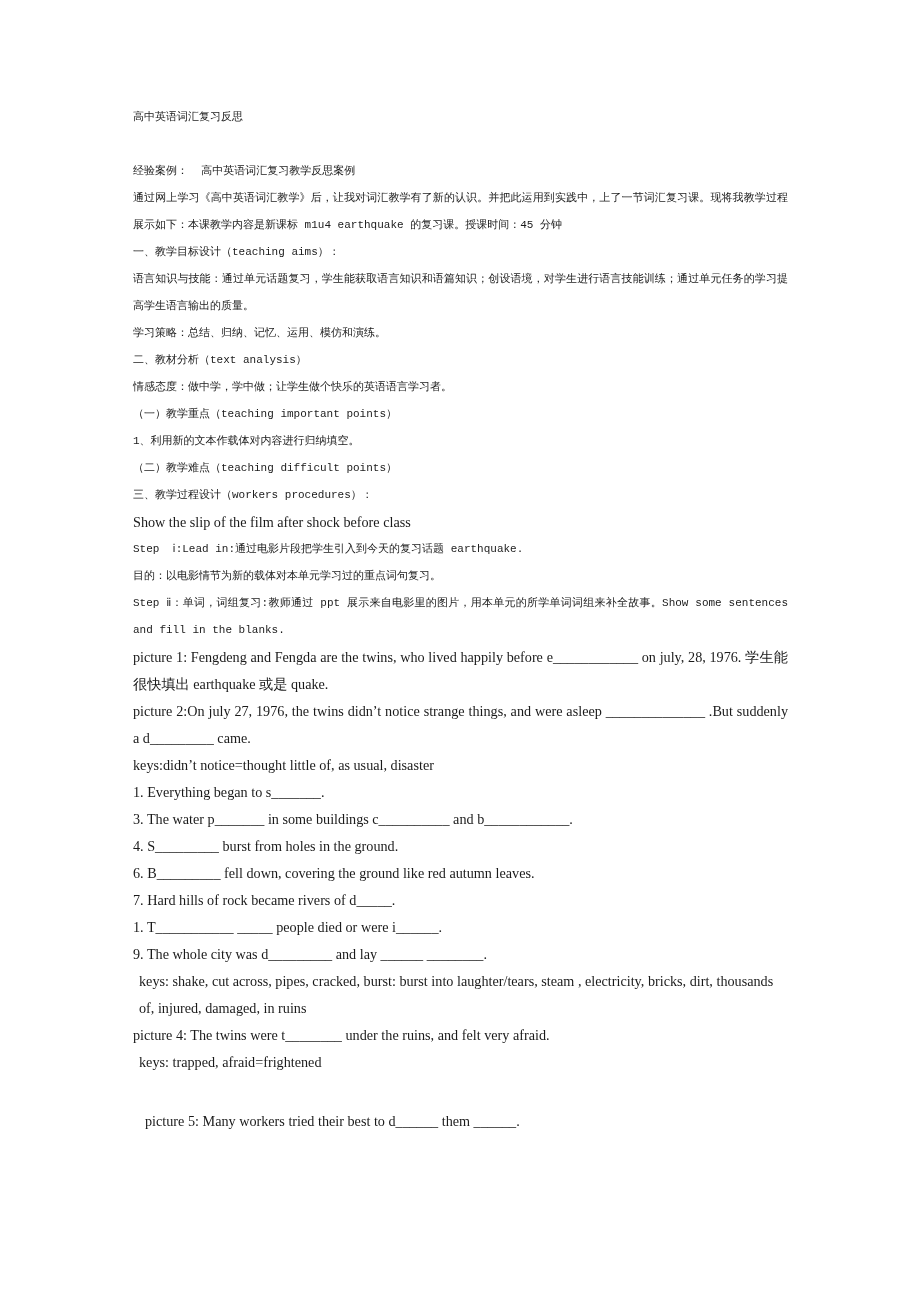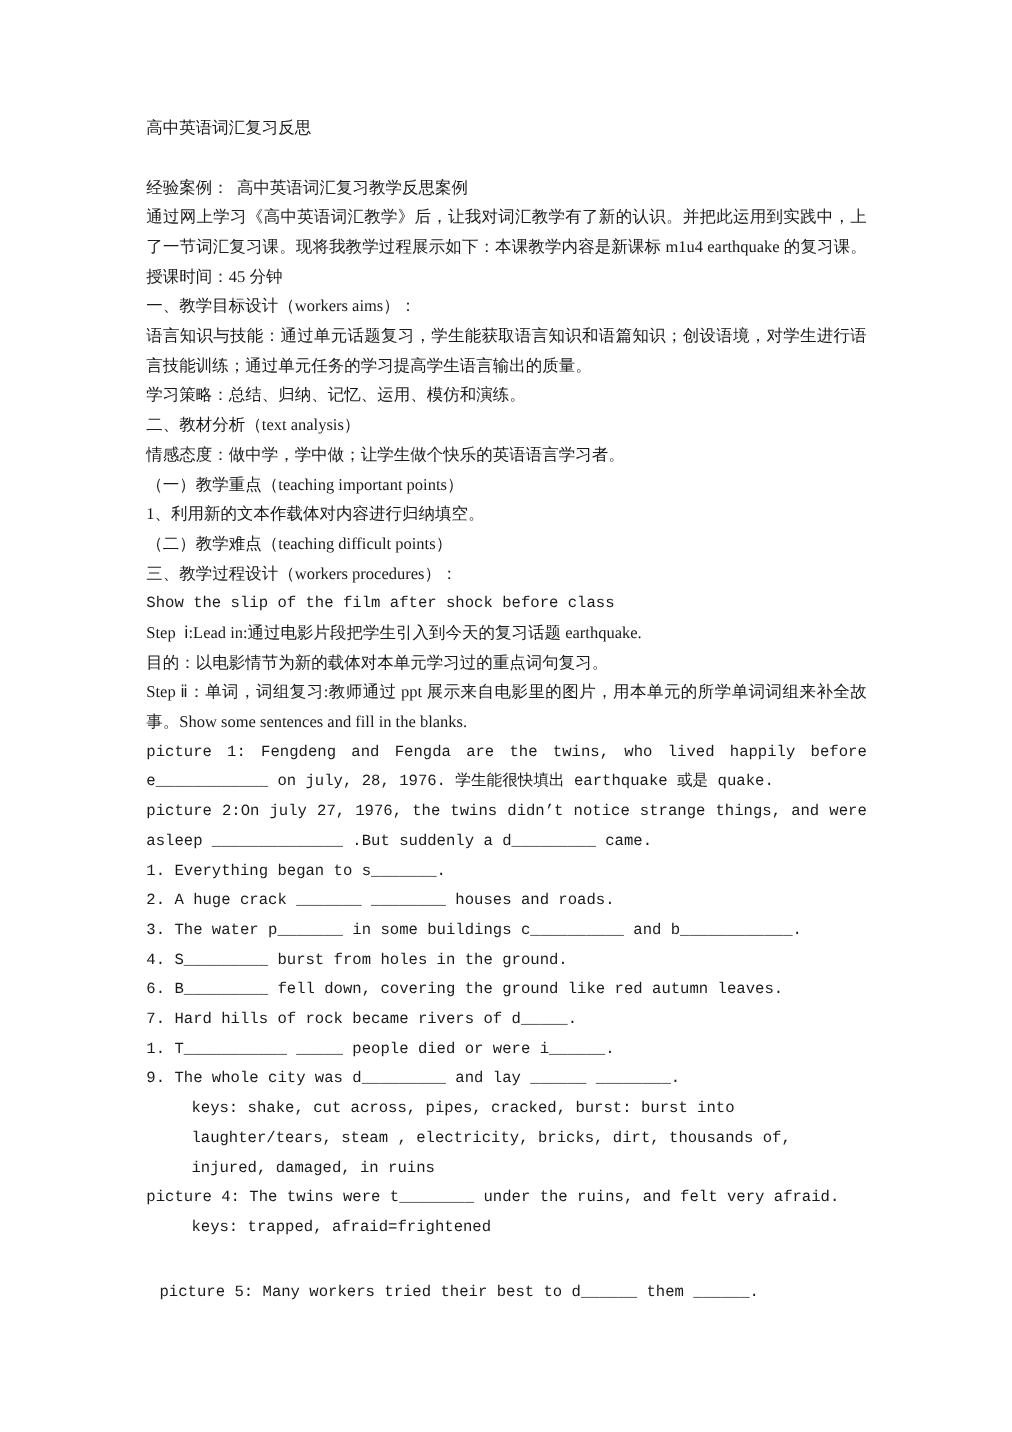--- a/index.html
+++ b/index.html
@@ -28,65 +28,65 @@
   }
   .ln {
     font-size: 14.4px;
     line-height: 27px;
     white-space: pre-wrap;
     word-break: break-word;
     margin: 0;
   }
   
   .cjk {
-    font-family: Liberation Serif, serif;
-    font-size: 15px;
+    font-family: Liberation Mono, monospace;
+    font-size: 11px;
     line-height: 27px;
   }
   .en {
-    font-family: Liberation Mono, monospace;
+    font-family: Liberation Serif, serif;
     font-size: 14.2px;
     line-height: 27px;
   }
   .justify {
     text-align: justify;
     text-align-last: left;
   }
   .gap {
     height: 27px;
   }
-  .indent1 { padding-left: 6px; margin-left: 35px; }
+  .indent1 { padding-left: 6px; }
   .indent2 { padding-left: 12px; margin-top: 32px; }
 </style>
 </head>
 <body>
 
 <div class="page">
   <div class="doc-body" id="doc-body">
       <p class="ln cjk">高中英语词汇复习反思</p>
       <div class="gap"></div>
       <p class="ln cjk">经验案例：  高中英语词汇复习教学反思案例</p>
       <p class="ln cjk justify">通过网上学习《高中英语词汇教学》后，让我对词汇教学有了新的认识。并把此运用到实践中，上了一节词汇复习课。现将我教学过程展示如下：本课教学内容是新课标 m1u4 earthquake 的复习课。授课时间：45 分钟</p>
-      <p class="ln cjk">一、教学目标设计（workers aims）：</p>
+      <p class="ln cjk">一、教学目标设计（teaching aims）：</p>
       <p class="ln cjk justify">语言知识与技能：通过单元话题复习，学生能获取语言知识和语篇知识；创设语境，对学生进行语言技能训练；通过单元任务的学习提高学生语言输出的质量。</p>
       <p class="ln cjk">学习策略：总结、归纳、记忆、运用、模仿和演练。</p>
       <p class="ln cjk">二、教材分析（text analysis）</p>
       <p class="ln cjk">情感态度：做中学，学中做；让学生做个快乐的英语语言学习者。</p>
       <p class="ln cjk">（一）教学重点（teaching important points）</p>
       <p class="ln cjk">1、利用新的文本作载体对内容进行归纳填空。</p>
       <p class="ln cjk">（二）教学难点（teaching difficult points）</p>
       <p class="ln cjk">三、教学过程设计（workers procedures）：</p>
       <p class="ln en">Show the slip of the film after shock before class</p>
       <p class="ln cjk">Step  ⅰ:Lead in:通过电影片段把学生引入到今天的复习话题 earthquake.</p>
       <p class="ln cjk">目的：以电影情节为新的载体对本单元学习过的重点词句复习。</p>
       <p class="ln cjk justify">Step ⅱ：单词，词组复习:教师通过 ppt 展示来自电影里的图片，用本单元的所学单词词组来补全故事。Show some sentences and fill in the blanks.</p>
       <p class="ln en justify">picture 1: Fengdeng and Fengda are the twins, who lived happily before e____________ on july, 28, 1976. 学生能很快填出 earthquake 或是 quake.</p>
       <p class="ln en justify">picture 2:On july 27, 1976, the twins didn’t notice strange things, and were asleep ______________ .But suddenly a d_________ came.</p>
+      <p class="ln en">keys:didn’t notice=thought little of, as usual, disaster</p>
       <p class="ln en">1. Everything began to s_______.</p>
-      <p class="ln en">2. A huge crack _______ ________ houses and roads.</p>
       <p class="ln en">3. The water p_______ in some buildings c__________ and b____________.</p>
       <p class="ln en">4. S_________ burst from holes in the ground.</p>
       <p class="ln en">6. B_________ fell down, covering the ground like red autumn leaves.</p>
       <p class="ln en">7. Hard hills of rock became rivers of d_____.</p>
       <p class="ln en">1. T___________ _____ people died or were i______.</p>
       <p class="ln en">9. The whole city was d_________ and lay ______ ________.</p>
       <p class="ln en indent1">keys: shake, cut across, pipes, cracked, burst: burst into laughter/tears, steam , electricity, bricks, dirt, thousands of, injured, damaged, in ruins</p>
       <p class="ln en">picture 4: The twins were t________ under the ruins, and felt very afraid.</p>
       <p class="ln en indent1">keys: trapped, afraid=frightened</p>
       <p class="ln en indent2">picture 5: Many workers tried their best to d______ them ______.</p>

